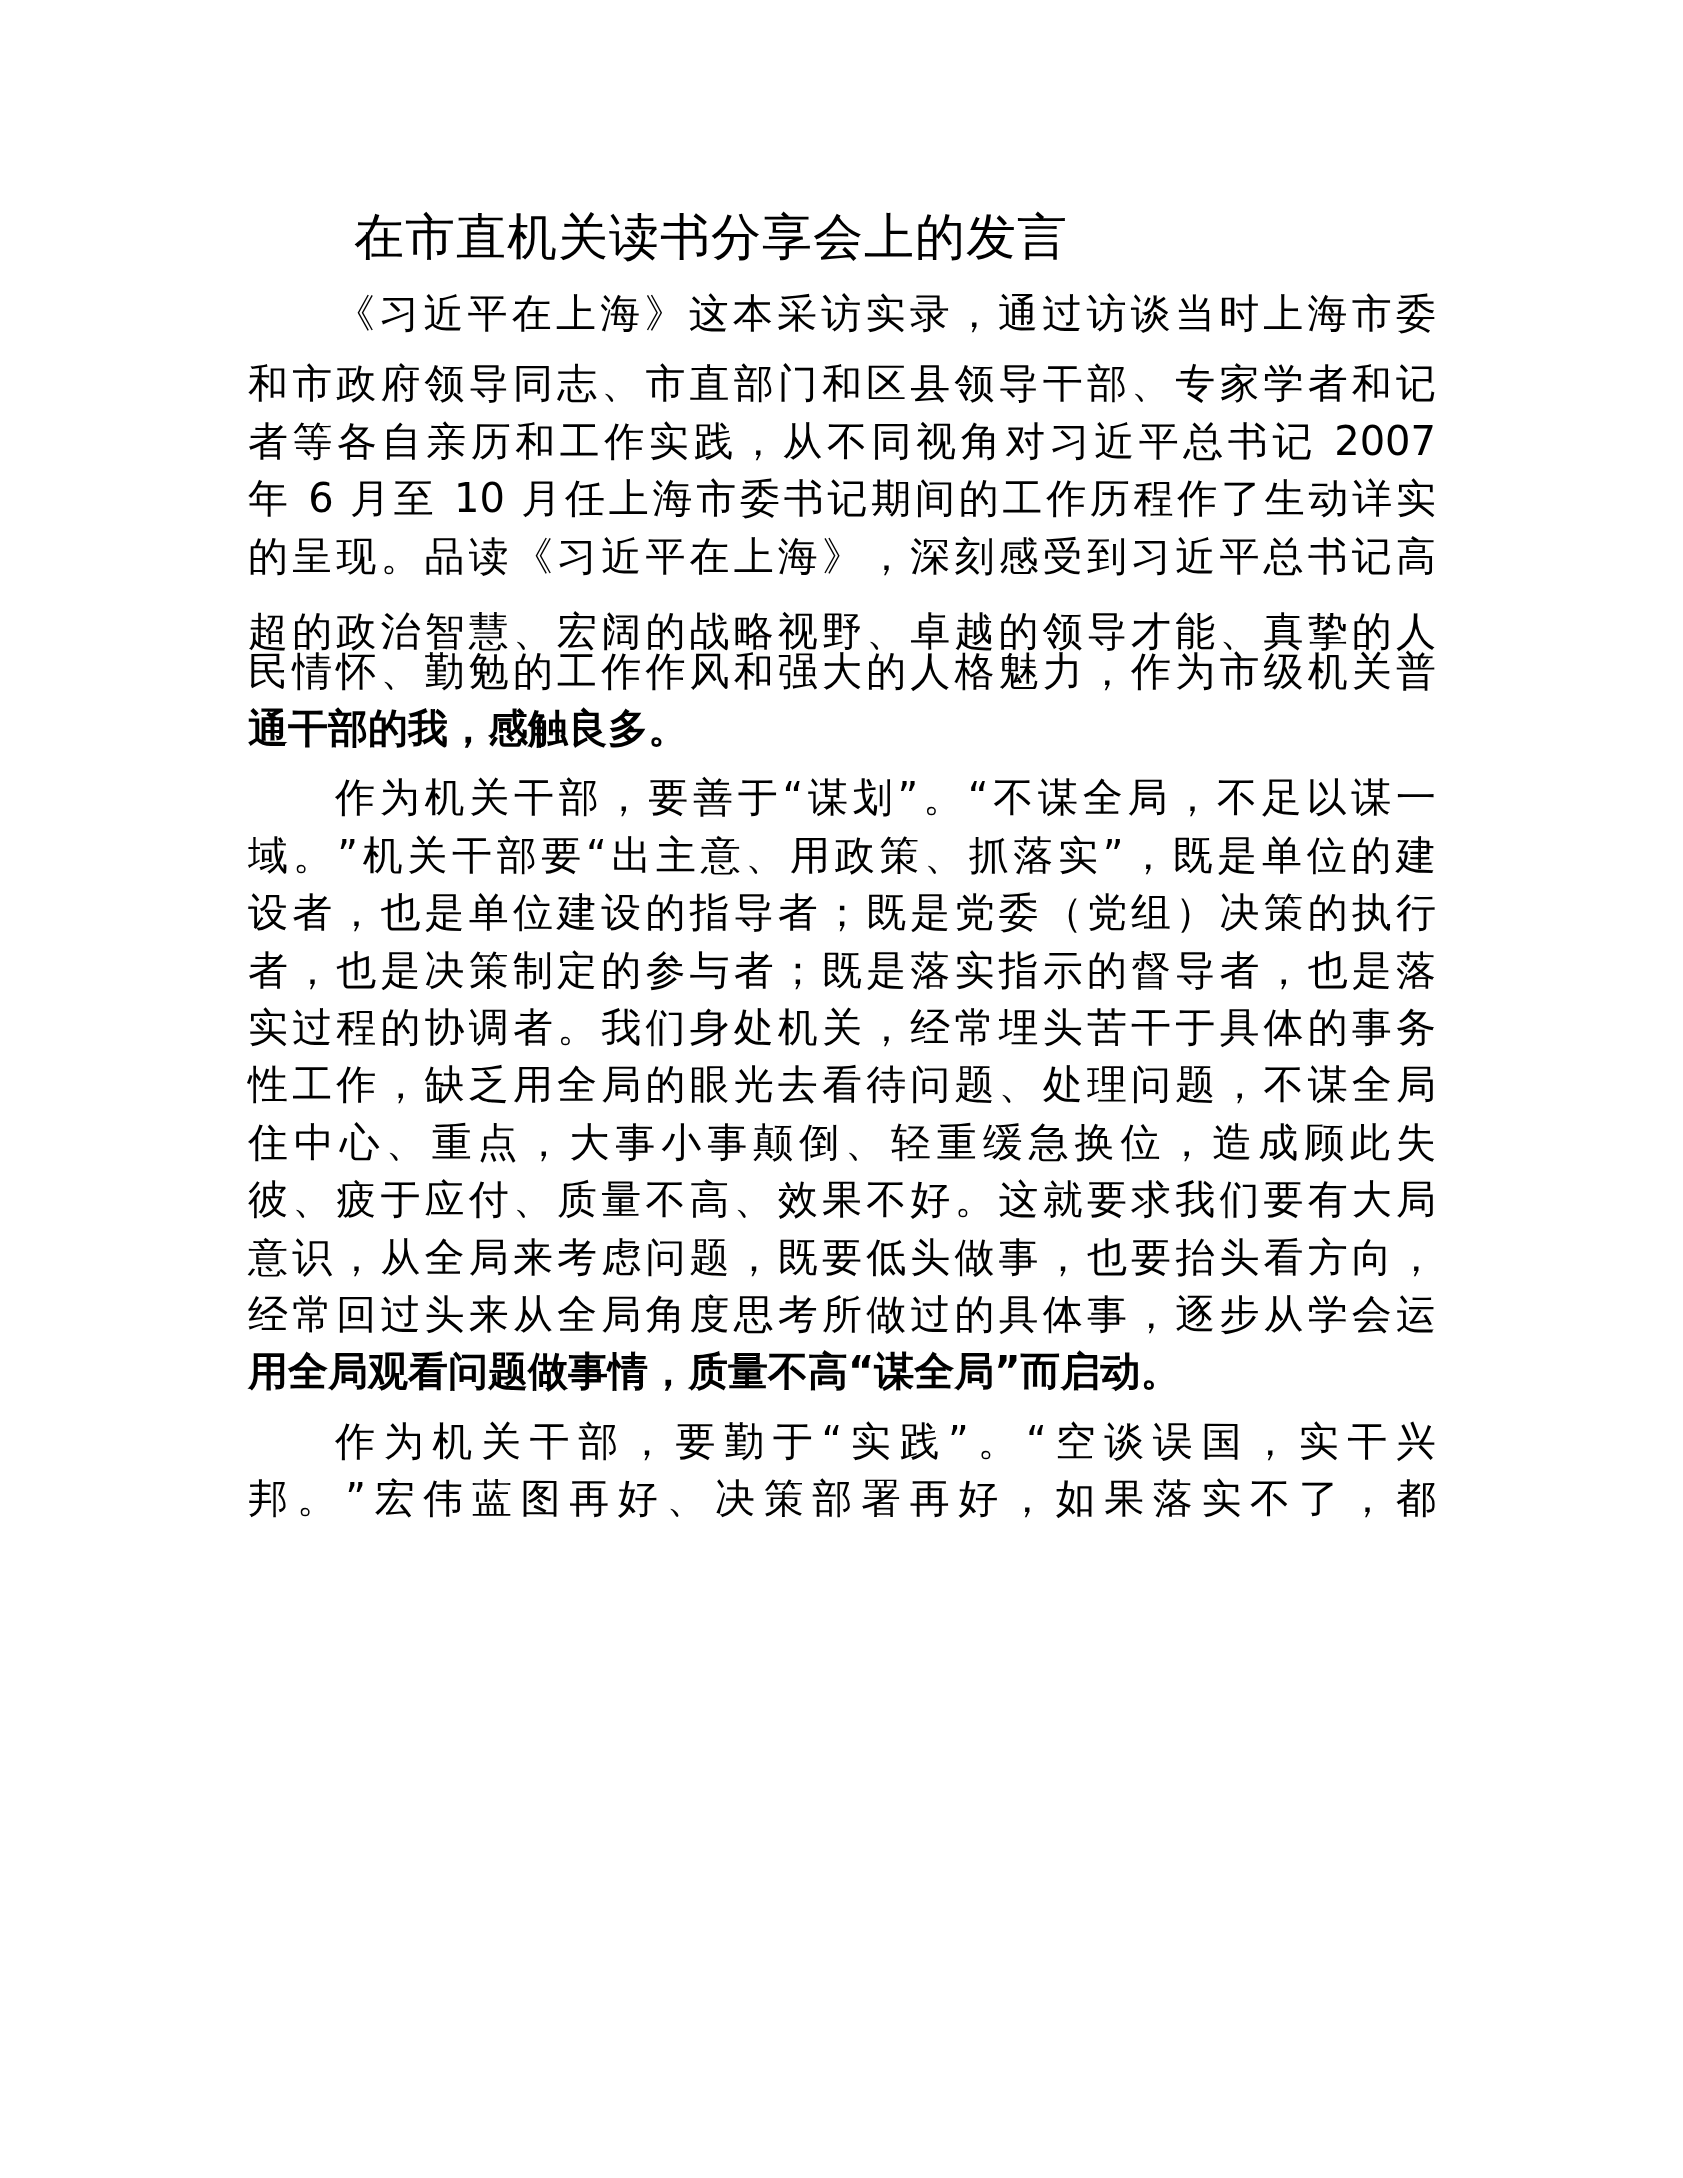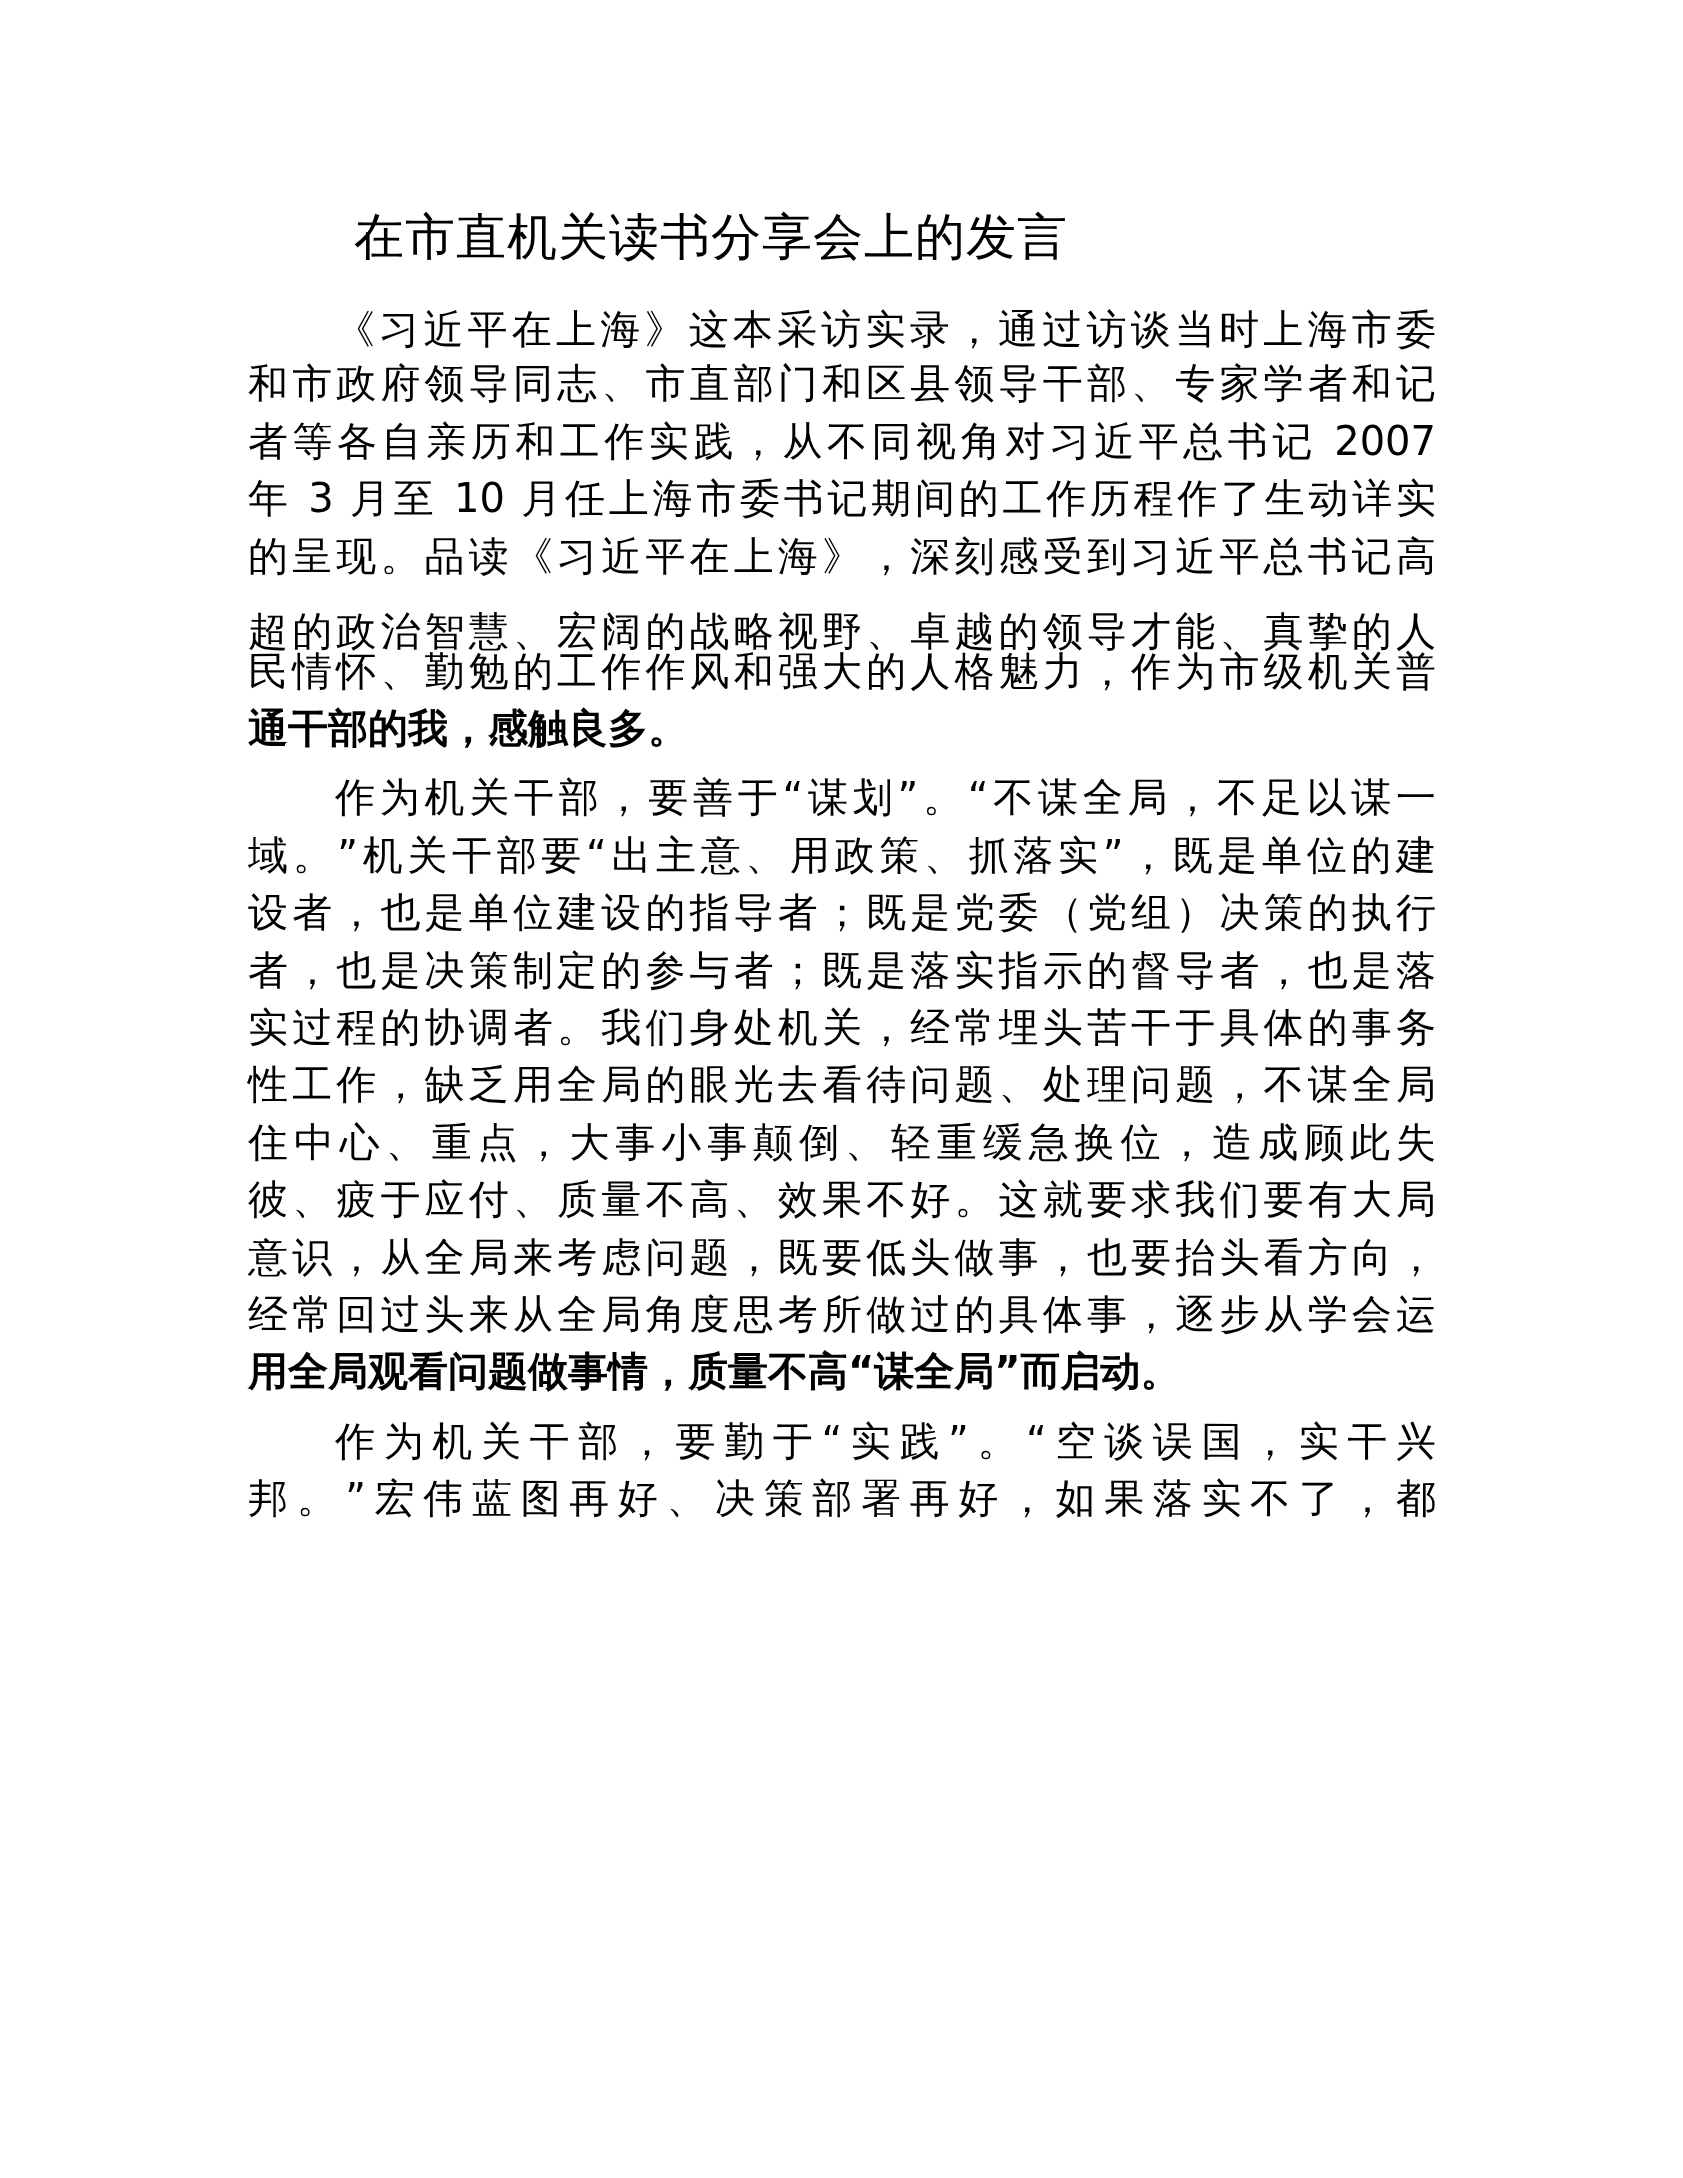--- a/index.html
+++ b/index.html
@@ -13,24 +13,24 @@
   .line.last { text-align-last:left;font-weight:bold; }
   .line.indent { left:335px; width:1101px; }
 </style>
 </head>
 <body>
 
 <div class="page">
   <div class="title">在市直机关读书分享会上的发言</div>
 
   <div>
-    <div class="line indent" style="top:302px">《习近平在上海》这本采访实录，通过访谈当时上海市委</div>
+    <div class="line indent" style="top:286px">《习近平在上海》这本采访实录，通过访谈当时上海市委</div>
     <div class="line" style="top:356px">和市政府领导同志、市直部门和区县领导干部、专家学者和记</div>
     <div class="line" style="top:414px">者等各自亲历和工作实践，从不同视角对习近平总书记 2007</div>
-    <div class="line" style="top:471px">年 3 月至 10 月任上海市委书记期间的工作历程作了生动详实</div>
+    <div class="line" style="top:471px">年 6 月至 10 月任上海市委书记期间的工作历程作了生动详实</div>
     <div class="line" style="top:529px">的呈现。品读《习近平在上海》，深刻感受到习近平总书记高</div>
     <div class="line" style="top:604px">超的政治智慧、宏阔的战略视野、卓越的领导才能、真挚的人</div>
     <div class="line" style="top:644px">民情怀、勤勉的工作作风和强大的人格魅力，作为市级机关普</div>
     <div class="line last" style="top:701px">通干部的我，感触良多。</div>
   </div>
 
   <div>
     <div class="line indent" style="top:770px">作为机关干部，要善于“谋划”。“不谋全局，不足以谋一</div>
     <div class="line" style="top:828px">域。”机关干部要“出主意、用政策、抓落实”，既是单位的建</div>
     <div class="line" style="top:885px">设者，也是单位建设的指导者；既是党委（党组）决策的执行</div>

